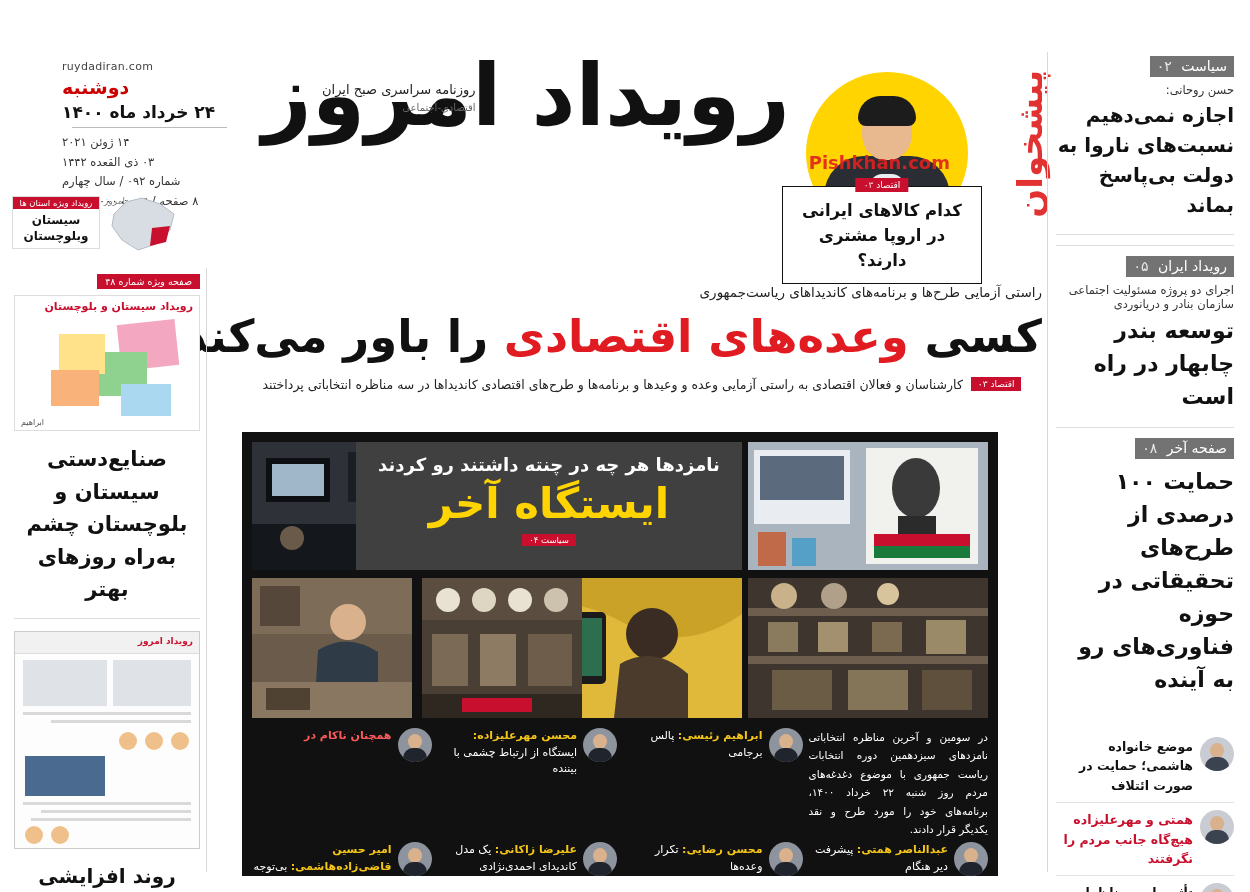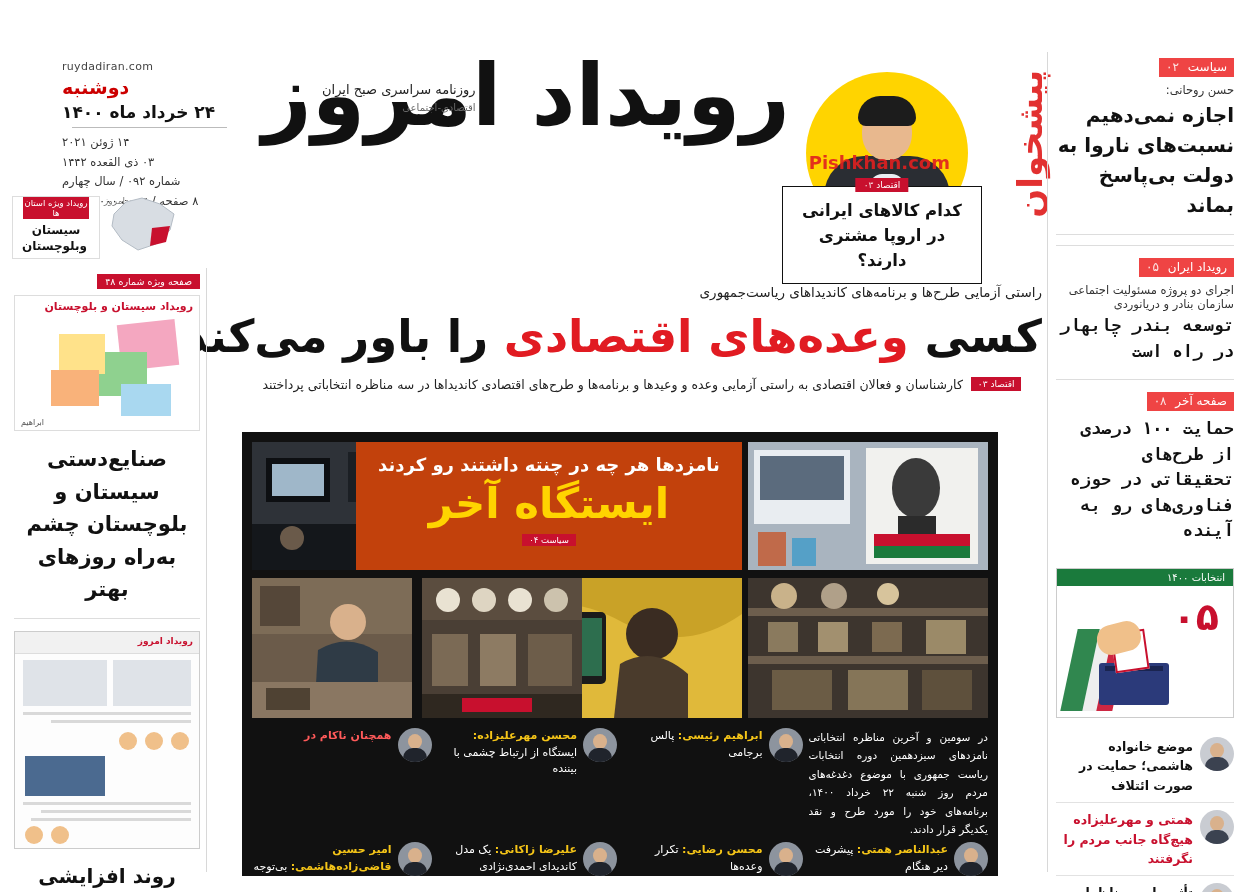--- a/index.html
+++ b/index.html
@@ -67,21 +67,21 @@
     top: 192px; left: 108px;
     width: 72px; height: 64px;
   }
   .badge-province {
     position: absolute;
     top: 196px; left: 12px;
     width: 88px;
     background: #fff;
     border: 1px solid #ddd;
     text-align: center;
-    padding: 3px 12px 4px;
+    padding: 3px 2px 4px;
   }
   .badge-province .hdr {
     background: #c8102e; color: #fff; font-size: 8.5px;
     padding: 1px 0; margin: -3px -2px 3px;
   }
   .badge-province .t1 { font-size: 12px; font-weight: bold; color: #111; line-height:1.35;}
   .badge-amrooz {
     position: absolute;
     top: 196px; left: 104px;
     font-size: 9px; color:#777;
@@ -153,30 +153,30 @@
 
   
   .sidebar {
     position: absolute;
     top: 56px; right: 16px;
     width: 178px;
   }
   .side-item { margin-bottom: 14px; }
   .side-tag {
     display: inline-block;
-    background: #ef4444; color: #fff;
-    font-size: 12px; padding: 2px 7px 3px;
+    background: #737373; color: #fff;
+    font-size: 14px; padding: 2px 7px 3px;
     margin-bottom: 6px;
   }
   .side-tag .n { opacity:.85; margin-right:5px;}
   .side-kicker { font-size: 11.5px; color:#333; margin-bottom: 3px;}
   .side-title {
     font-size: 20px; font-weight: bold; color:#111; line-height:1.5;
   }
-  .side-title.sm { font-size: 17px; font-family: Liberation Mono, monospace; }
+  .side-title.sm { font-size: 22px; }
   .side-rule { height:1px; background:#ddd; margin:10px 0;}
 
   
   .promo {
     position: absolute;
     top: 568px; right: 16px;
     width: 178px; height: 150px;
     border: 1px solid #ccc;
     background: #fff;
     overflow: hidden;
@@ -268,21 +268,21 @@
   .photo { position: absolute; overflow: hidden; }
   .p1 { top:10px; right:10px; width:240px; height:128px; background:#8d99a6;}
   .p2 { top:10px; left:10px; width:180px; height:128px; background:#3b3f46;}
   .p3 { top:146px; right:10px; width:240px; height:140px; background:#463c38;}
   .p4 { top:146px; right:256px; width:240px; height:140px; background:#c9a227;}
   .p5 { top:146px; left:180px; width:160px; height:140px; background:#4a3f35;}
   .p6 { top:146px; left:10px; width:160px; height:140px; background:#6b5b4a;}
 
   .hero-text {
     position:absolute; top:10px; right:256px; width:386px; height:128px;
-    background:#c2410c; color:#fff; text-align:center; padding-top:12px;
+    background:#404040; color:#fff; text-align:center; padding-top:12px;
   }
   .hero-text .l1 { font-size: 18px; font-weight:bold; }
   .hero-text .l2 { font-size: 42px; font-weight:bold; color:#ffd400; margin-top:4px;}
   .hero-text .tag {
     display:inline-block; background:#c8102e; color:#fff;
     font-size:8.5px; padding:1px 7px; margin-top:6px;
   }
 
   
   .qgrid {
@@ -439,33 +439,20 @@
 
     <div class="side-item">
       <div class="side-tag">
         <span>صفحه آخر</span>
         <span class="n">۰۸</span>
       </div>
       <div class="side-title sm">حمایت ۱۰۰ درصدی از طرح‌های تحقیقاتی در حوزه فناوری‌های رو به آینده</div>
     </div>
   </div>
 
-  <div class="promo">
-    <div class="promo-hd">انتخابات ۱۴۰۰</div>
-    <div class="promo-num">۰۵</div>
-    <div class="promo-art">
-      <div class="rib-g"></div>
-      <div class="rib-w"></div>
-      <div class="rib-r"></div>
-      <div class="box"></div>
-      <div class="slot"></div>
-      <div class="ballot"></div>
-      <div class="hand"></div>
-    </div>
-  </div>
 
   <div class="side-quotes">
     <div class="quote-row">
       <div class="avatar">
           <div class="h"></div>
           <div class="b"></div>
         </div>
       <div class="qt">
         <span>موضع خانواده هاشمی؛</span>
         <span>حمایت در صورت ائتلاف</span>

